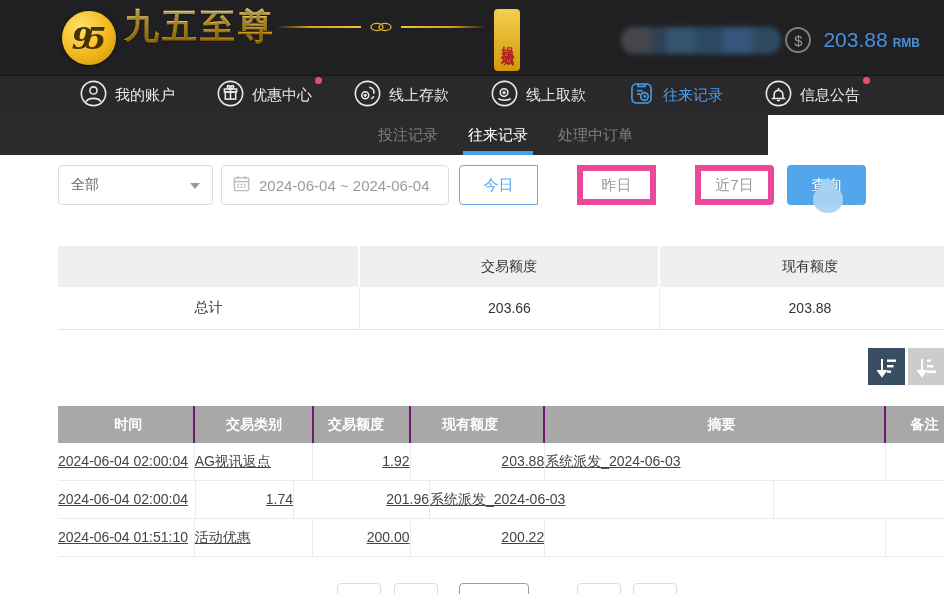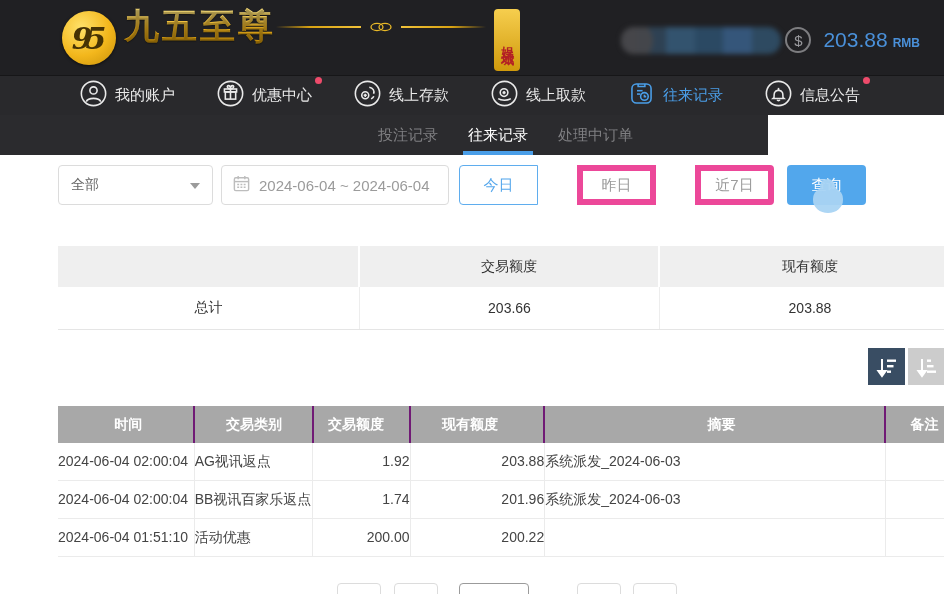--- a/index.html
+++ b/index.html
@@ -110,21 +110,21 @@
   .sort-btn.asc { background:#cccccc; margin-left:3px; }
 
   
   .records { position:absolute; left:58px; top:406px; width:905px; font-size:14px; }
   .records .hrow { display:flex; height:37px; background:#a8a8a8; }
   .records .hcell { color:#fff; font-weight:bold; display:flex; align-items:center;
     justify-content:center; border-right:2px solid #701a75; font-size:14px; }
   .records .rrow { display:flex; background:#fff; border-bottom:1px solid #ebebeb;
     min-height:38px; }
   .records .cell { display:flex; align-items:center; border-right:1px solid #ebebeb;
-    color:#444; line-height:1.3; padding:3px 0; }
+    color:#444; line-height:1.3; padding:3px 0;text-decoration:underline; }
   .c-time { width:138px; padding-left:6px; white-space:nowrap; }
   .c-type { width:120px; padding-left:8px; padding-right:6px; }
   .c-amt  { width:98px;  justify-content:flex-end; padding-right:10px; }
   .c-bal  { width:136px; justify-content:flex-end; padding-right:14px; }
   .c-sum  { width:344px; padding-left:14px;text-align:right; }
   .c-note { width:78px;  border-right:none !important; }
 
   
   .pagebar { position:absolute; left:0; top:583px; width:944px; height:40px; }
   .pg { position:absolute; top:0; height:30px; border:1px solid #dcdcdc; border-radius:4px;
@@ -344,21 +344,20 @@
       <div class="cell c-time">2024-06-04 02:00:04</div>
       <div class="cell c-type">AG视讯返点</div>
       <div class="cell c-amt">1.92</div>
       <div class="cell c-bal">203.88</div>
       <div class="cell c-sum">系统派发_2024-06-03</div>
       <div class="cell c-note"></div>
     </div>
 
     <div class="rrow">
       <div class="cell c-time">2024-06-04 02:00:04</div>
-      <div class="cell c-type">BB视讯百家乐返点</div>
       <div class="cell c-amt">1.74</div>
       <div class="cell c-bal">201.96</div>
       <div class="cell c-sum">系统派发_2024-06-03</div>
       <div class="cell c-note"></div>
     </div>
 
     <div class="rrow">
       <div class="cell c-time">2024-06-04 01:51:10</div>
       <div class="cell c-type">活动优惠</div>
       <div class="cell c-amt">200.00</div>

